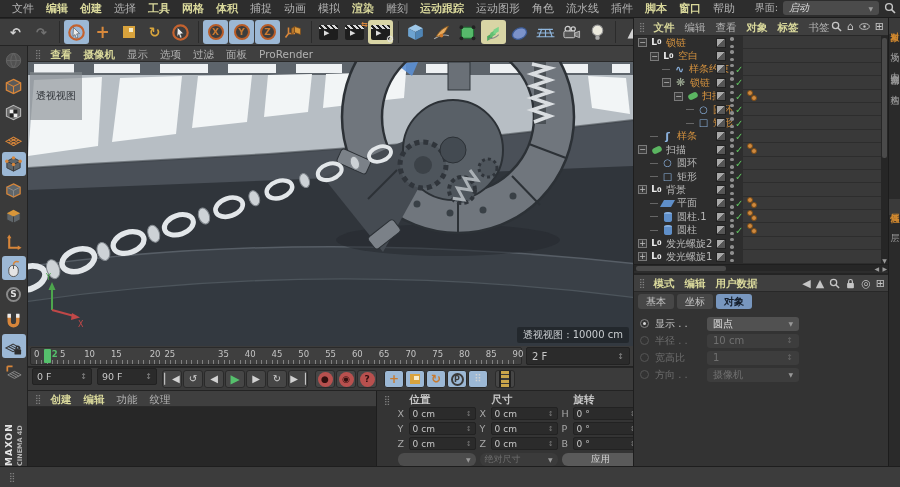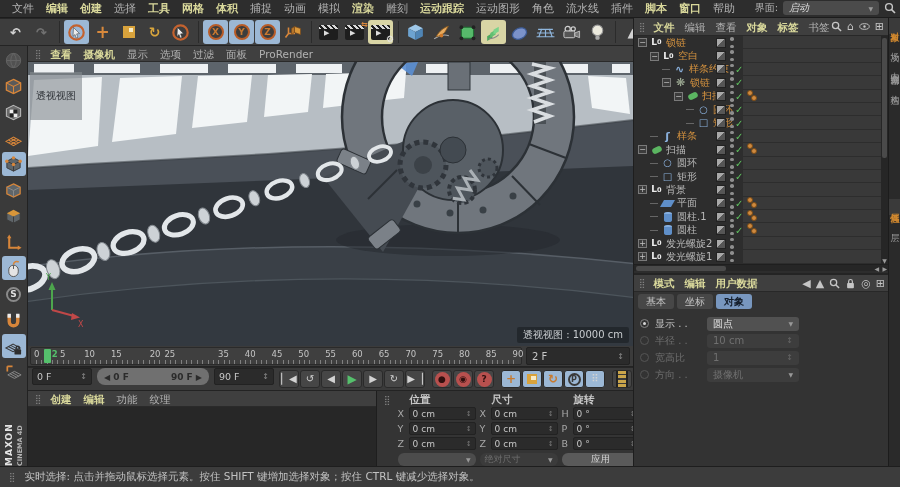--- a/index.html
+++ b/index.html
@@ -639,24 +639,20 @@
       <span>2 F</span>
       <b>↕</b>
     </div>
 </div>
 
 <div id="transport">
   <div class="tfield">
       <span>0 F</span>
       <b>↕</b>
     </div>
-  <div id="rslider">
-    <span><b>◀</b> <i style="font-style:normal">0 F</i></span>
-    <span><i style="font-style:normal">90 F</i> <b>▶</b></span>
-  </div>
   <div class="tfield">
       <span>90 F</span>
       <b>↕</b>
     </div>
   <div id="transport-buttons" style="display:flex;align-items:center">
       <div class="pbtn">
         <span class="pglyph">▏◀</span>
       </div>
       <div class="pbtn">
         <span class="pglyph">↺</span>
@@ -807,21 +803,20 @@
         </span>
       </div>
       <div class="cfoot">
         <span class="cbtn">应用</span>
       </div>
     </div>
   </div>
 
 <div id="statusbar">
   <span class="grip">⣿</span>
-  <span>实时选择: 点击并拖动鼠标选择元素。按住 SHIFT 键增加选择对象；按住 CTRL 键减少选择对象。</span>
 </div>
 
 <div id="rightpanel">
   <div id="ommenu-row">
     <span class="grip">⣿</span>
     <div id="ommenu-items" style="display:flex">
         <span class="mi hl">文件</span>
         <span class="mi">编辑</span>
         <span class="mi">查看</span>
         <span class="mi hl">对象</span>

